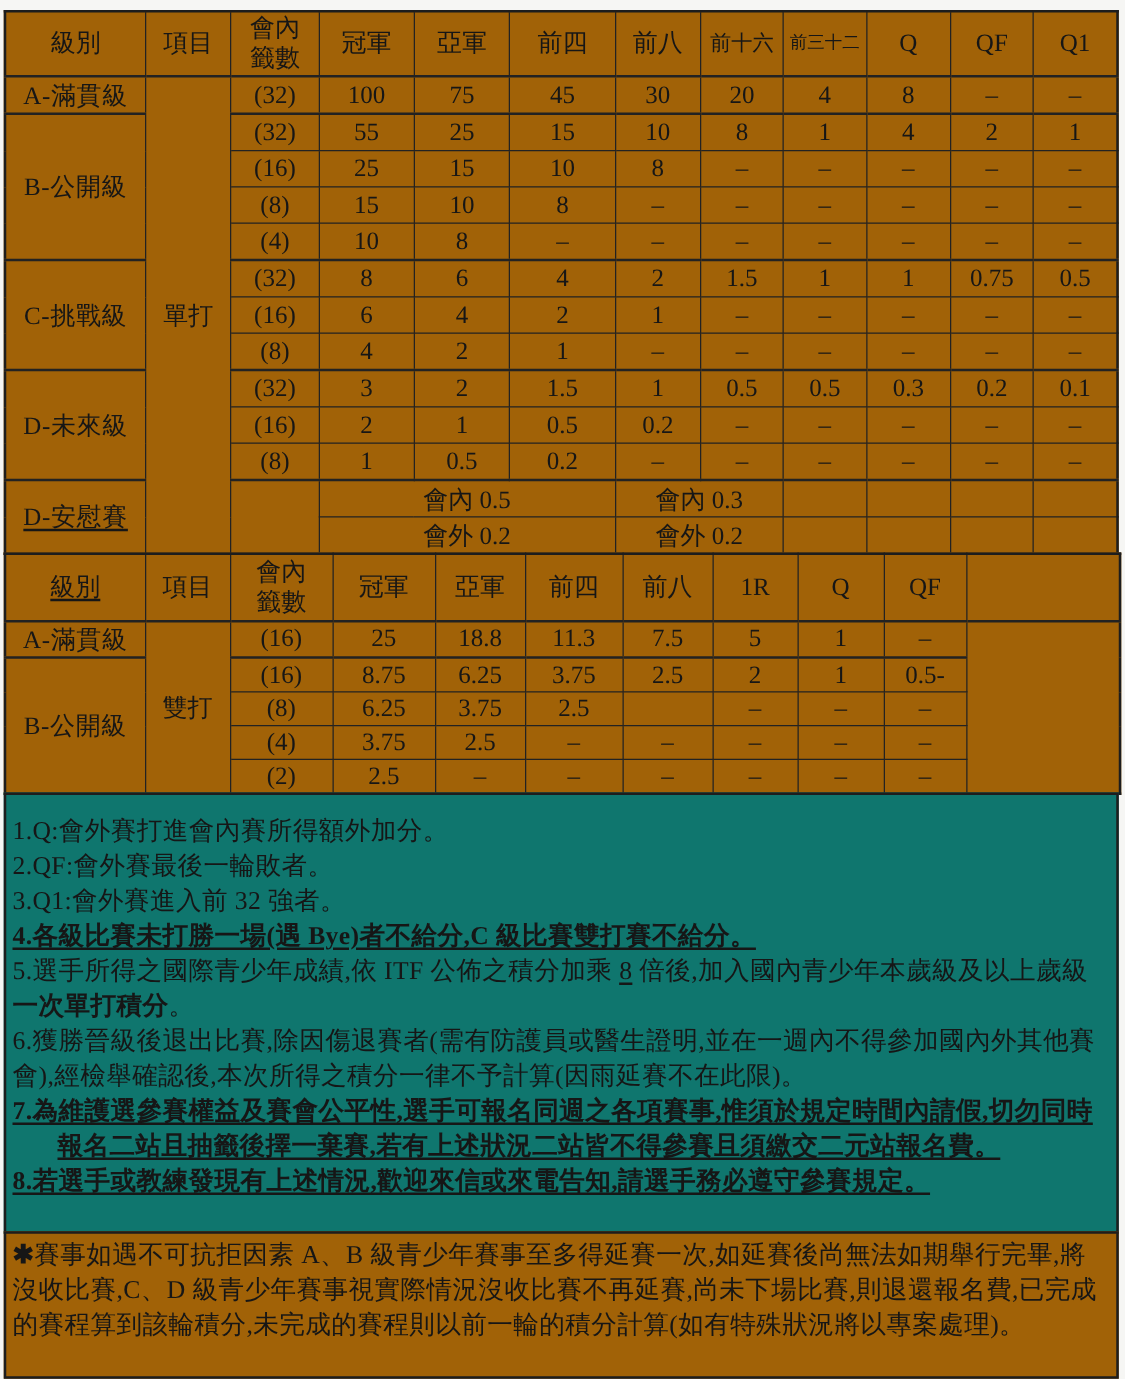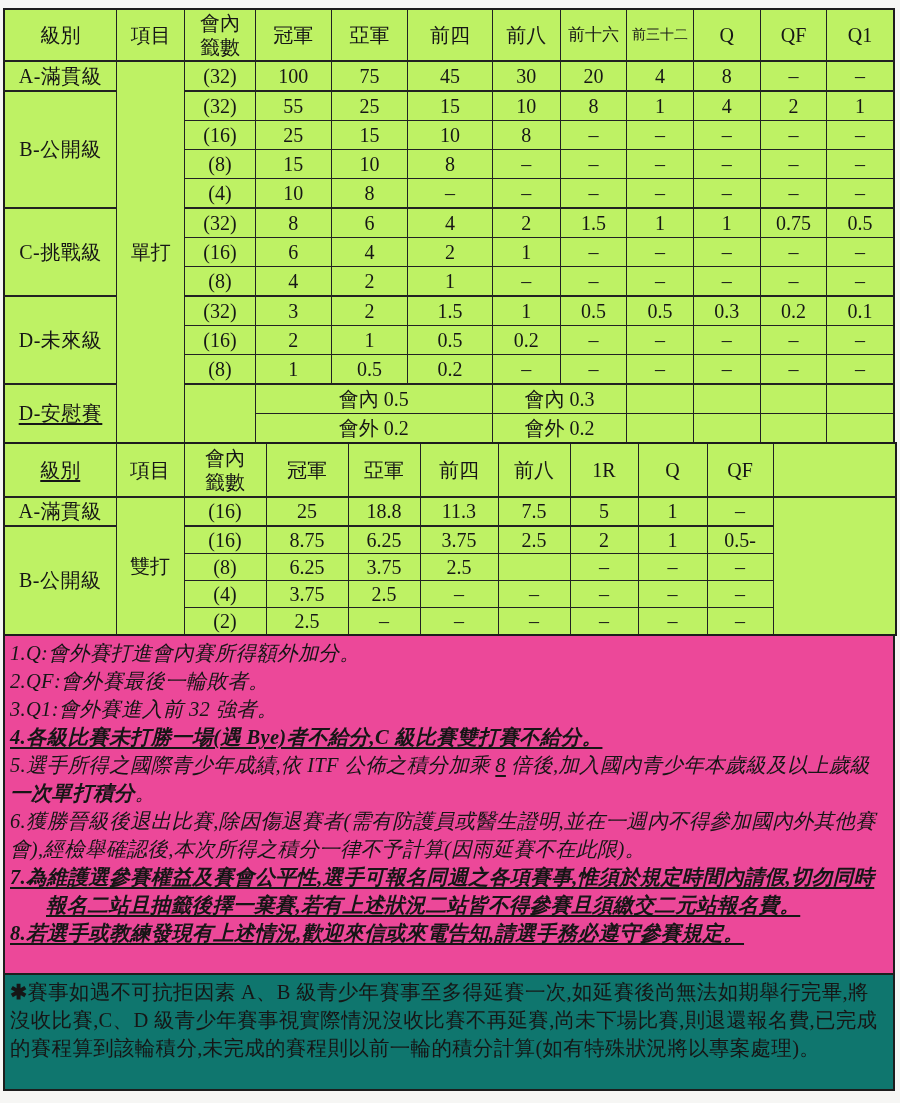--- a/index.html
+++ b/index.html
@@ -4,21 +4,21 @@
 <style>
   html,body{margin:0;padding:0;}
   body{
     width:900px;height:1103px;overflow:hidden;
     background:#f6f6f4;
     font-family:"Liberation Serif","DejaVu Serif",serif;
     color:#161616;
   }
   .page{position:relative;padding:8px 3px 0 3px;}
 
-  table{border-collapse:collapse;table-layout:fixed;width:892px;background:#bef264;padding-left:28px;}
+  table{border-collapse:collapse;table-layout:fixed;width:892px;background:#a16207;padding-left:28px;}
   td,th{
     border:1.5px solid #222;
     text-align:center;vertical-align:middle;
     font-weight:normal;
     font-size:20px;padding:0 2px;
     overflow:hidden;white-space:nowrap;
   }
   table.singles th{height:50px;white-space:pre-line;line-height:24px;}
   table.singles td{height:28px;}
   table.doubles th{height:52px;white-space:pre-line;line-height:24px;}
@@ -28,25 +28,25 @@
   
   table.singles thead th:nth-child(8){font-size:17px;}
   table.singles thead th:nth-child(9){font-size:14px;margin-top:28px;}
   tr.thick td{border-top-width:2.2px;}
   thead tr th{border-bottom-width:2px;}
   td.lvl{font-size:20px;letter-spacing:0.5px;}
   .u{text-decoration:underline;text-underline-offset:3px;}
   .b{font-weight:bold;}
 
   .notes{
-    border:2.5px solid #1d1d1d;margin-top:-2px;background:#ec4899;
-    width:879px;padding:3px 4px 4px 5px;min-height:330px;font-style:italic;
+    border:2.5px solid #1d1d1d;margin-top:-2px;background:#0f766e;
+    width:879px;padding:15px 4px 4px 5px;min-height:330px;
   }
   .foot{
-    border:2.5px solid #1d1d1d;margin-top:-2.5px;background:#0f766e;
+    border:2.5px solid #1d1d1d;margin-top:-2.5px;background:#a16207;
     width:879px;padding:3px 4px 8px 5px;min-height:103px;
   }
   .note,.footline{
     font-size:20.5px;line-height:28px;letter-spacing:0.3px;
   }
   .note.hang{padding-left:36px;text-indent:-36px;}
 </style>
 </head>
 <body>
 

